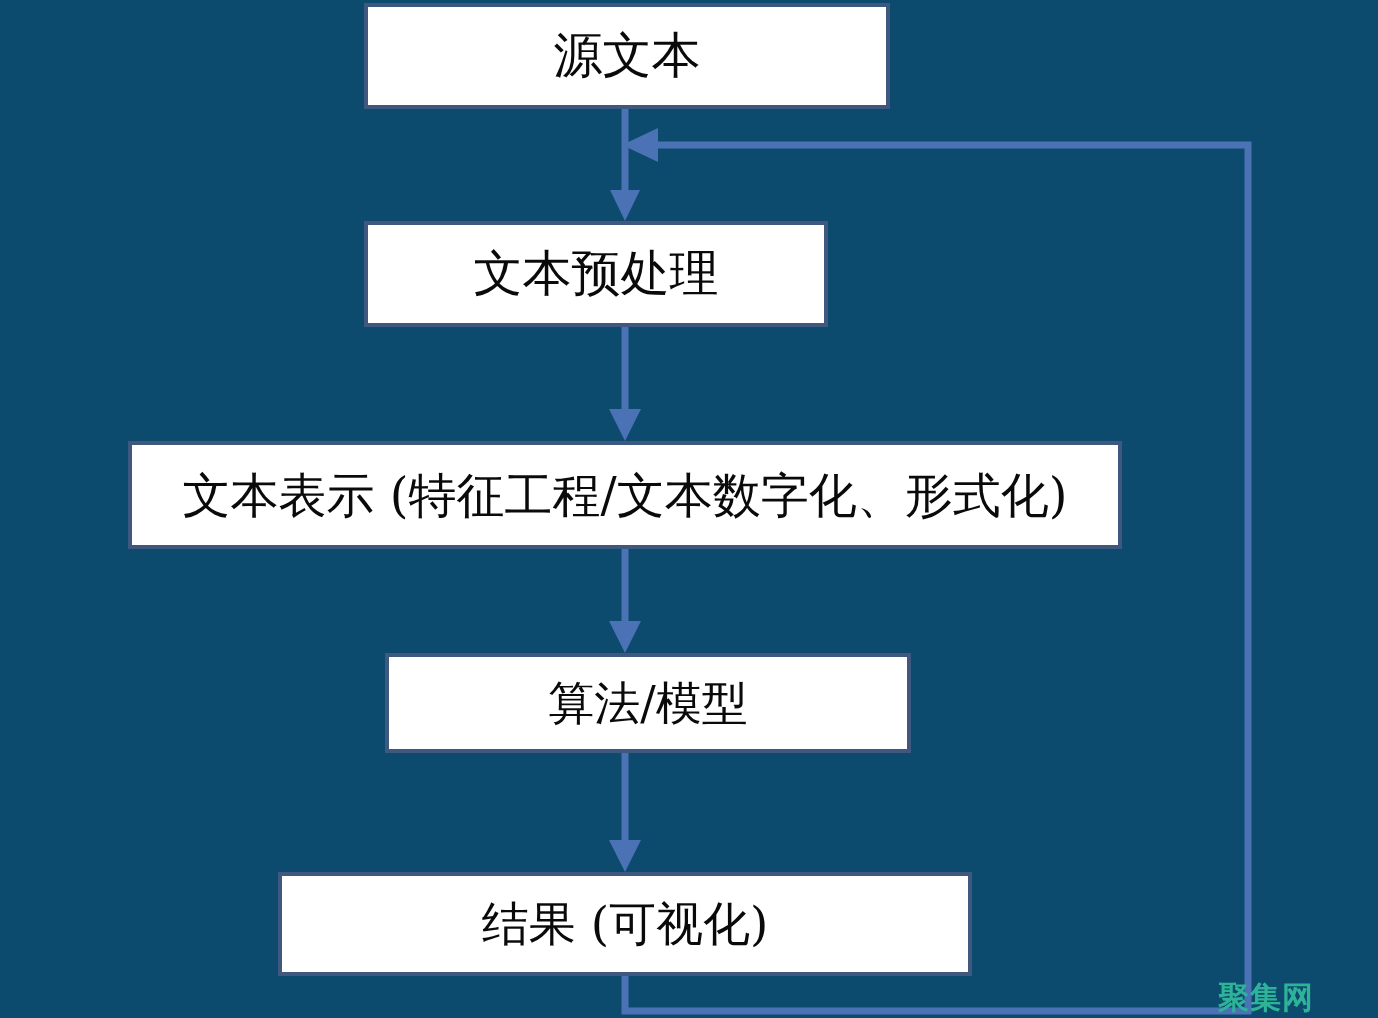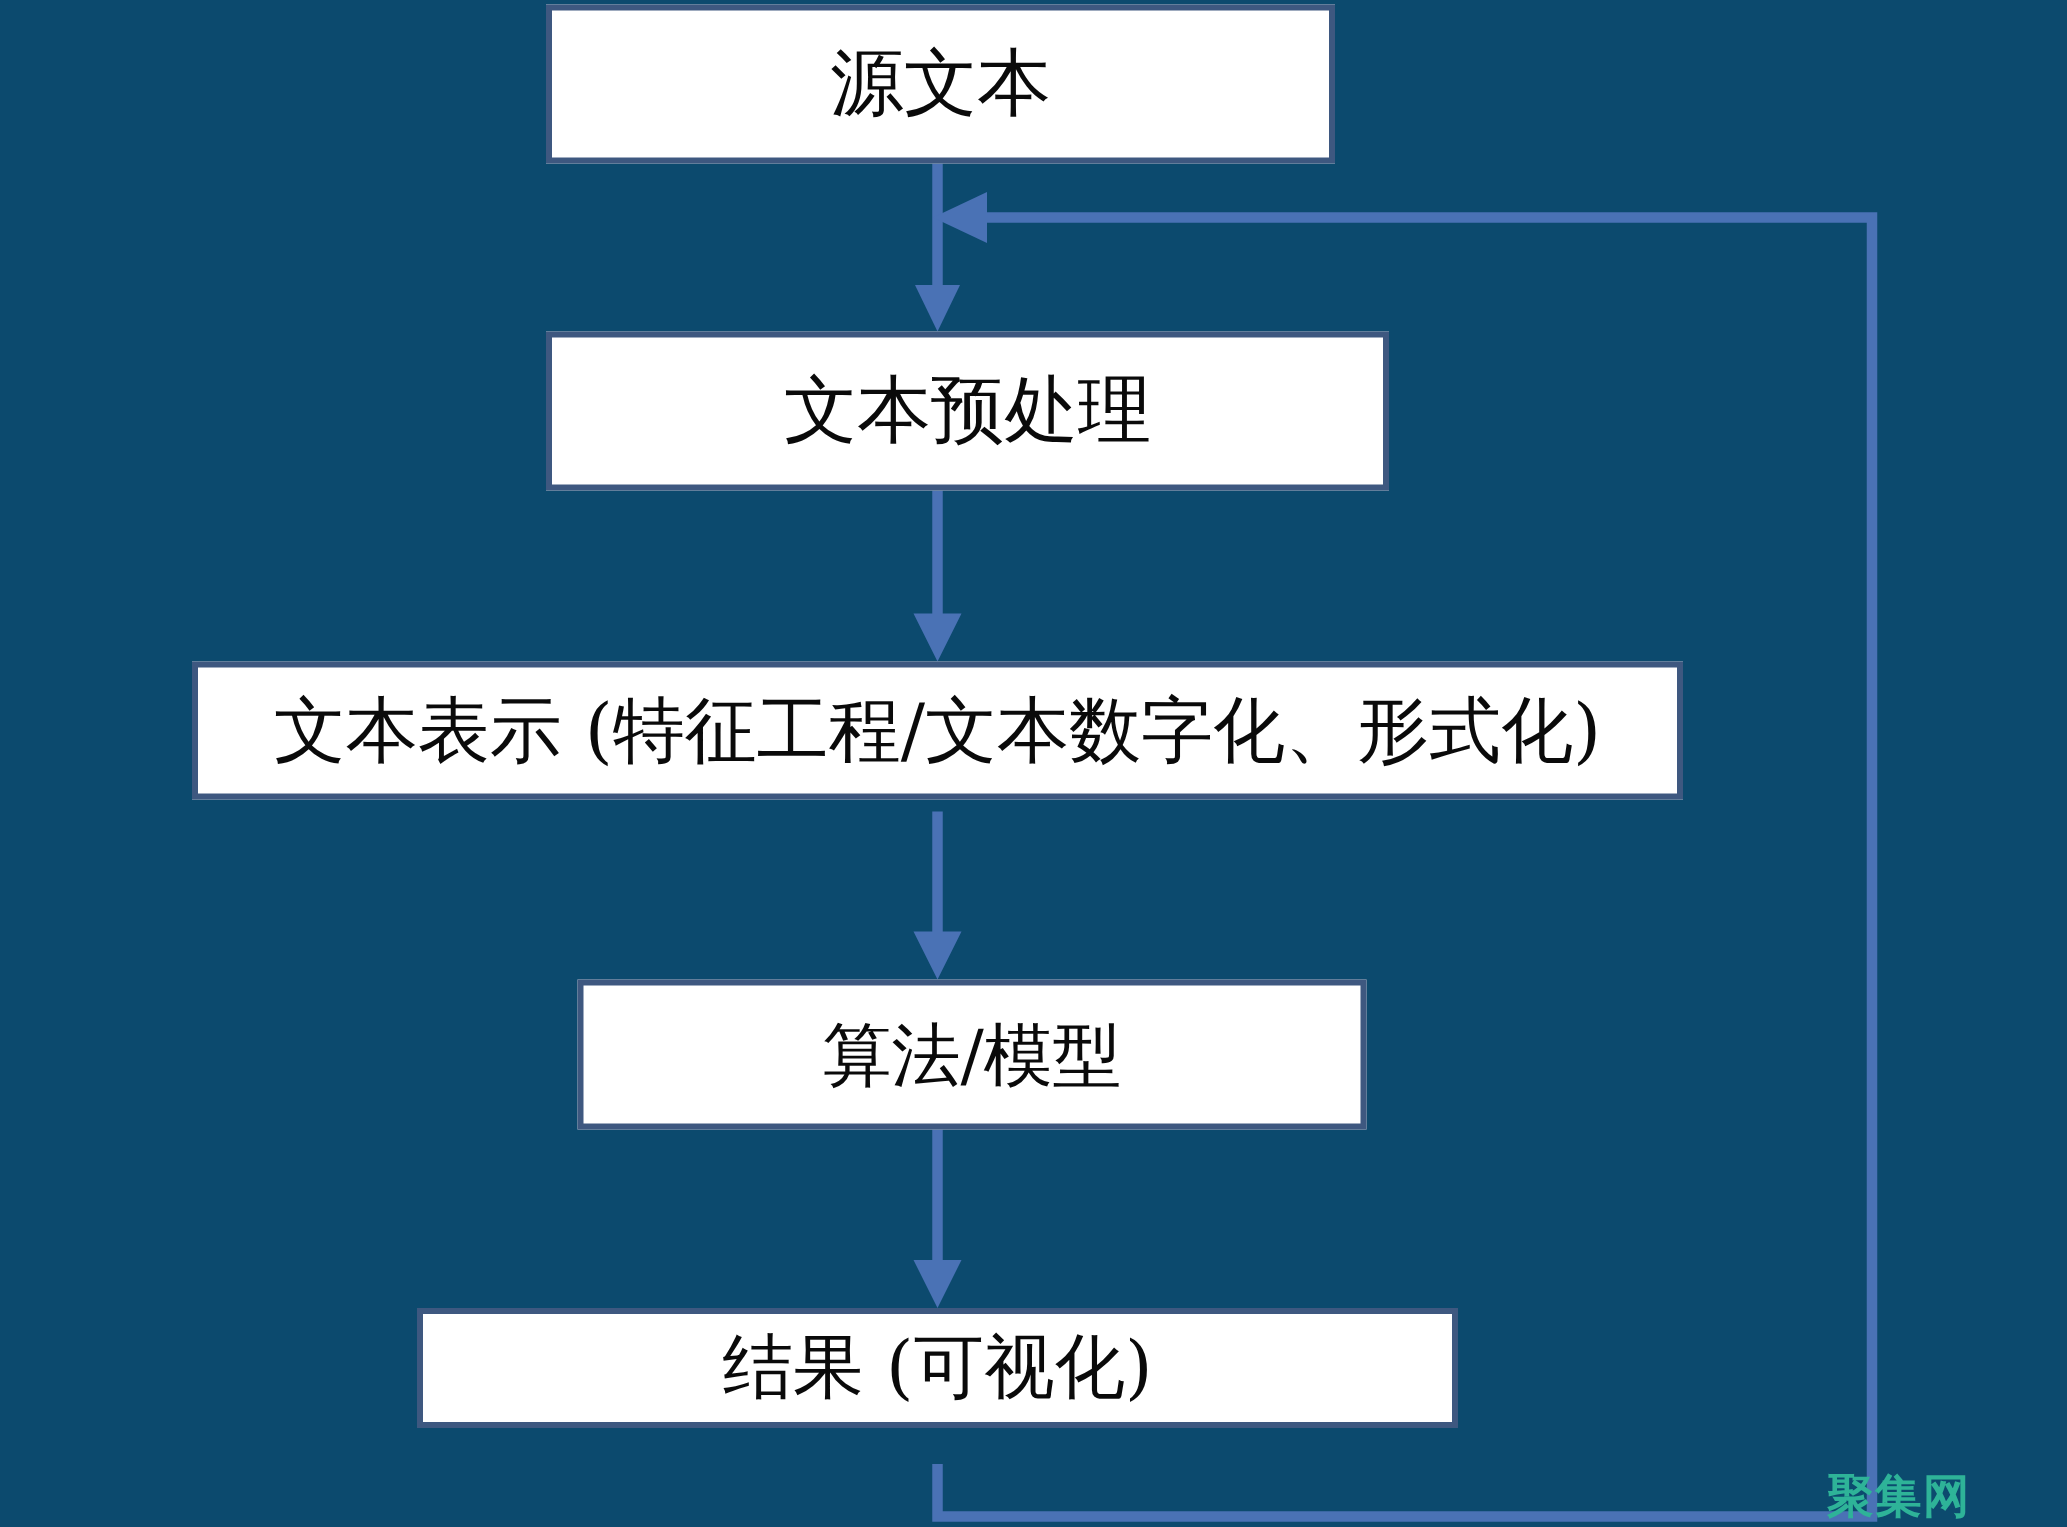--- a/index.html
+++ b/index.html
@@ -29,24 +29,24 @@
   }
   .flow-box .box-label {
     font-family: "DejaVu Serif", "Liberation Serif", serif;
     color: #0a0a0a;
     line-height: 1.05;
     white-space: nowrap;
     text-align: center;
   }
   
   #box-source-text    { left: 364px;  top: 3px;   width: 526px; height: 106px; }
-  #box-preprocess     { left: 364px;  top: 221px; width: 562px; height: 106px; }
-  #box-representation { left: 128px;  top: 441px; width: 994px; height: 92px; }
+  #box-preprocess     { left: 364px;  top: 221px; width: 464px; height: 106px; }
+  #box-representation { left: 128px;  top: 441px; width: 994px; height: 108px; }
   #box-algorithm      { left: 385px;  top: 653px; width: 526px; height: 100px; }
-  #box-result         { left: 278px;  top: 872px; width: 694px; height: 80px; }
+  #box-result         { left: 278px;  top: 872px; width: 694px; height: 104px; }
 
   #box-source-text    .box-label { font-size: 49px; }
   #box-preprocess     .box-label { font-size: 49px; }
   #box-representation .box-label { font-size: 48px; }
   #box-algorithm      .box-label { font-size: 46px; }
   #box-result         .box-label { font-size: 47px; }
 
   #connectors {
     position: absolute;
     left: 0;

